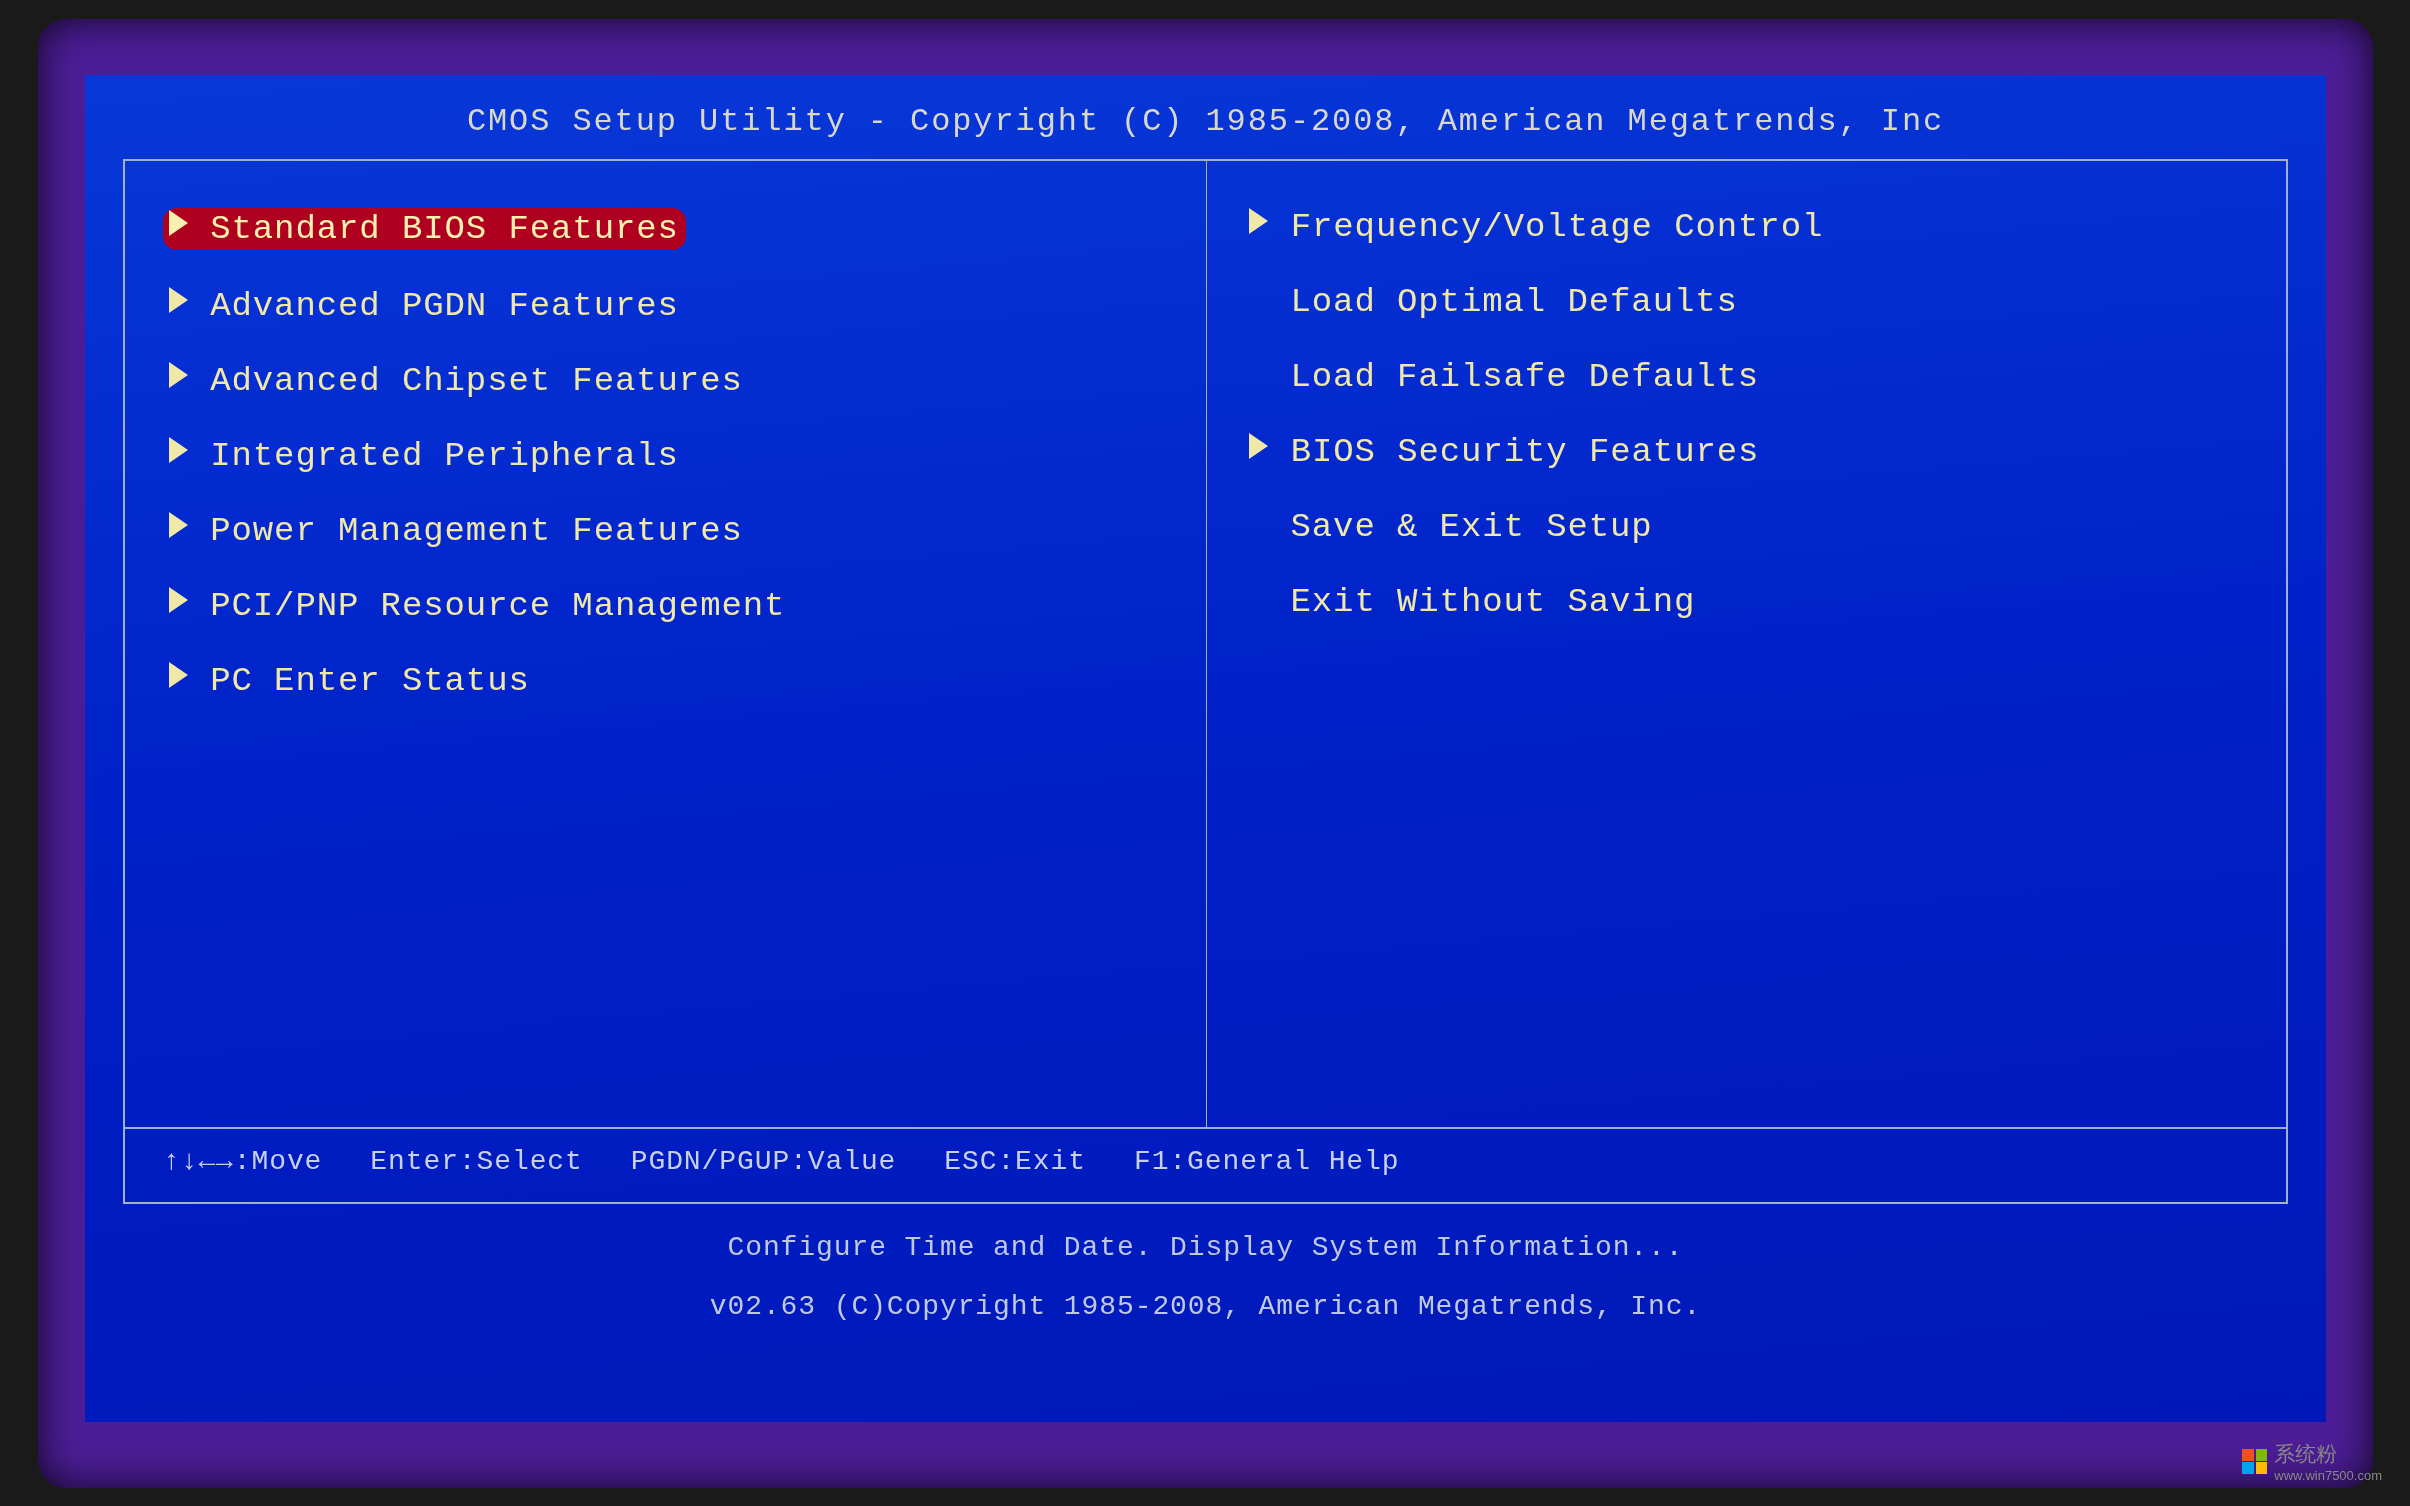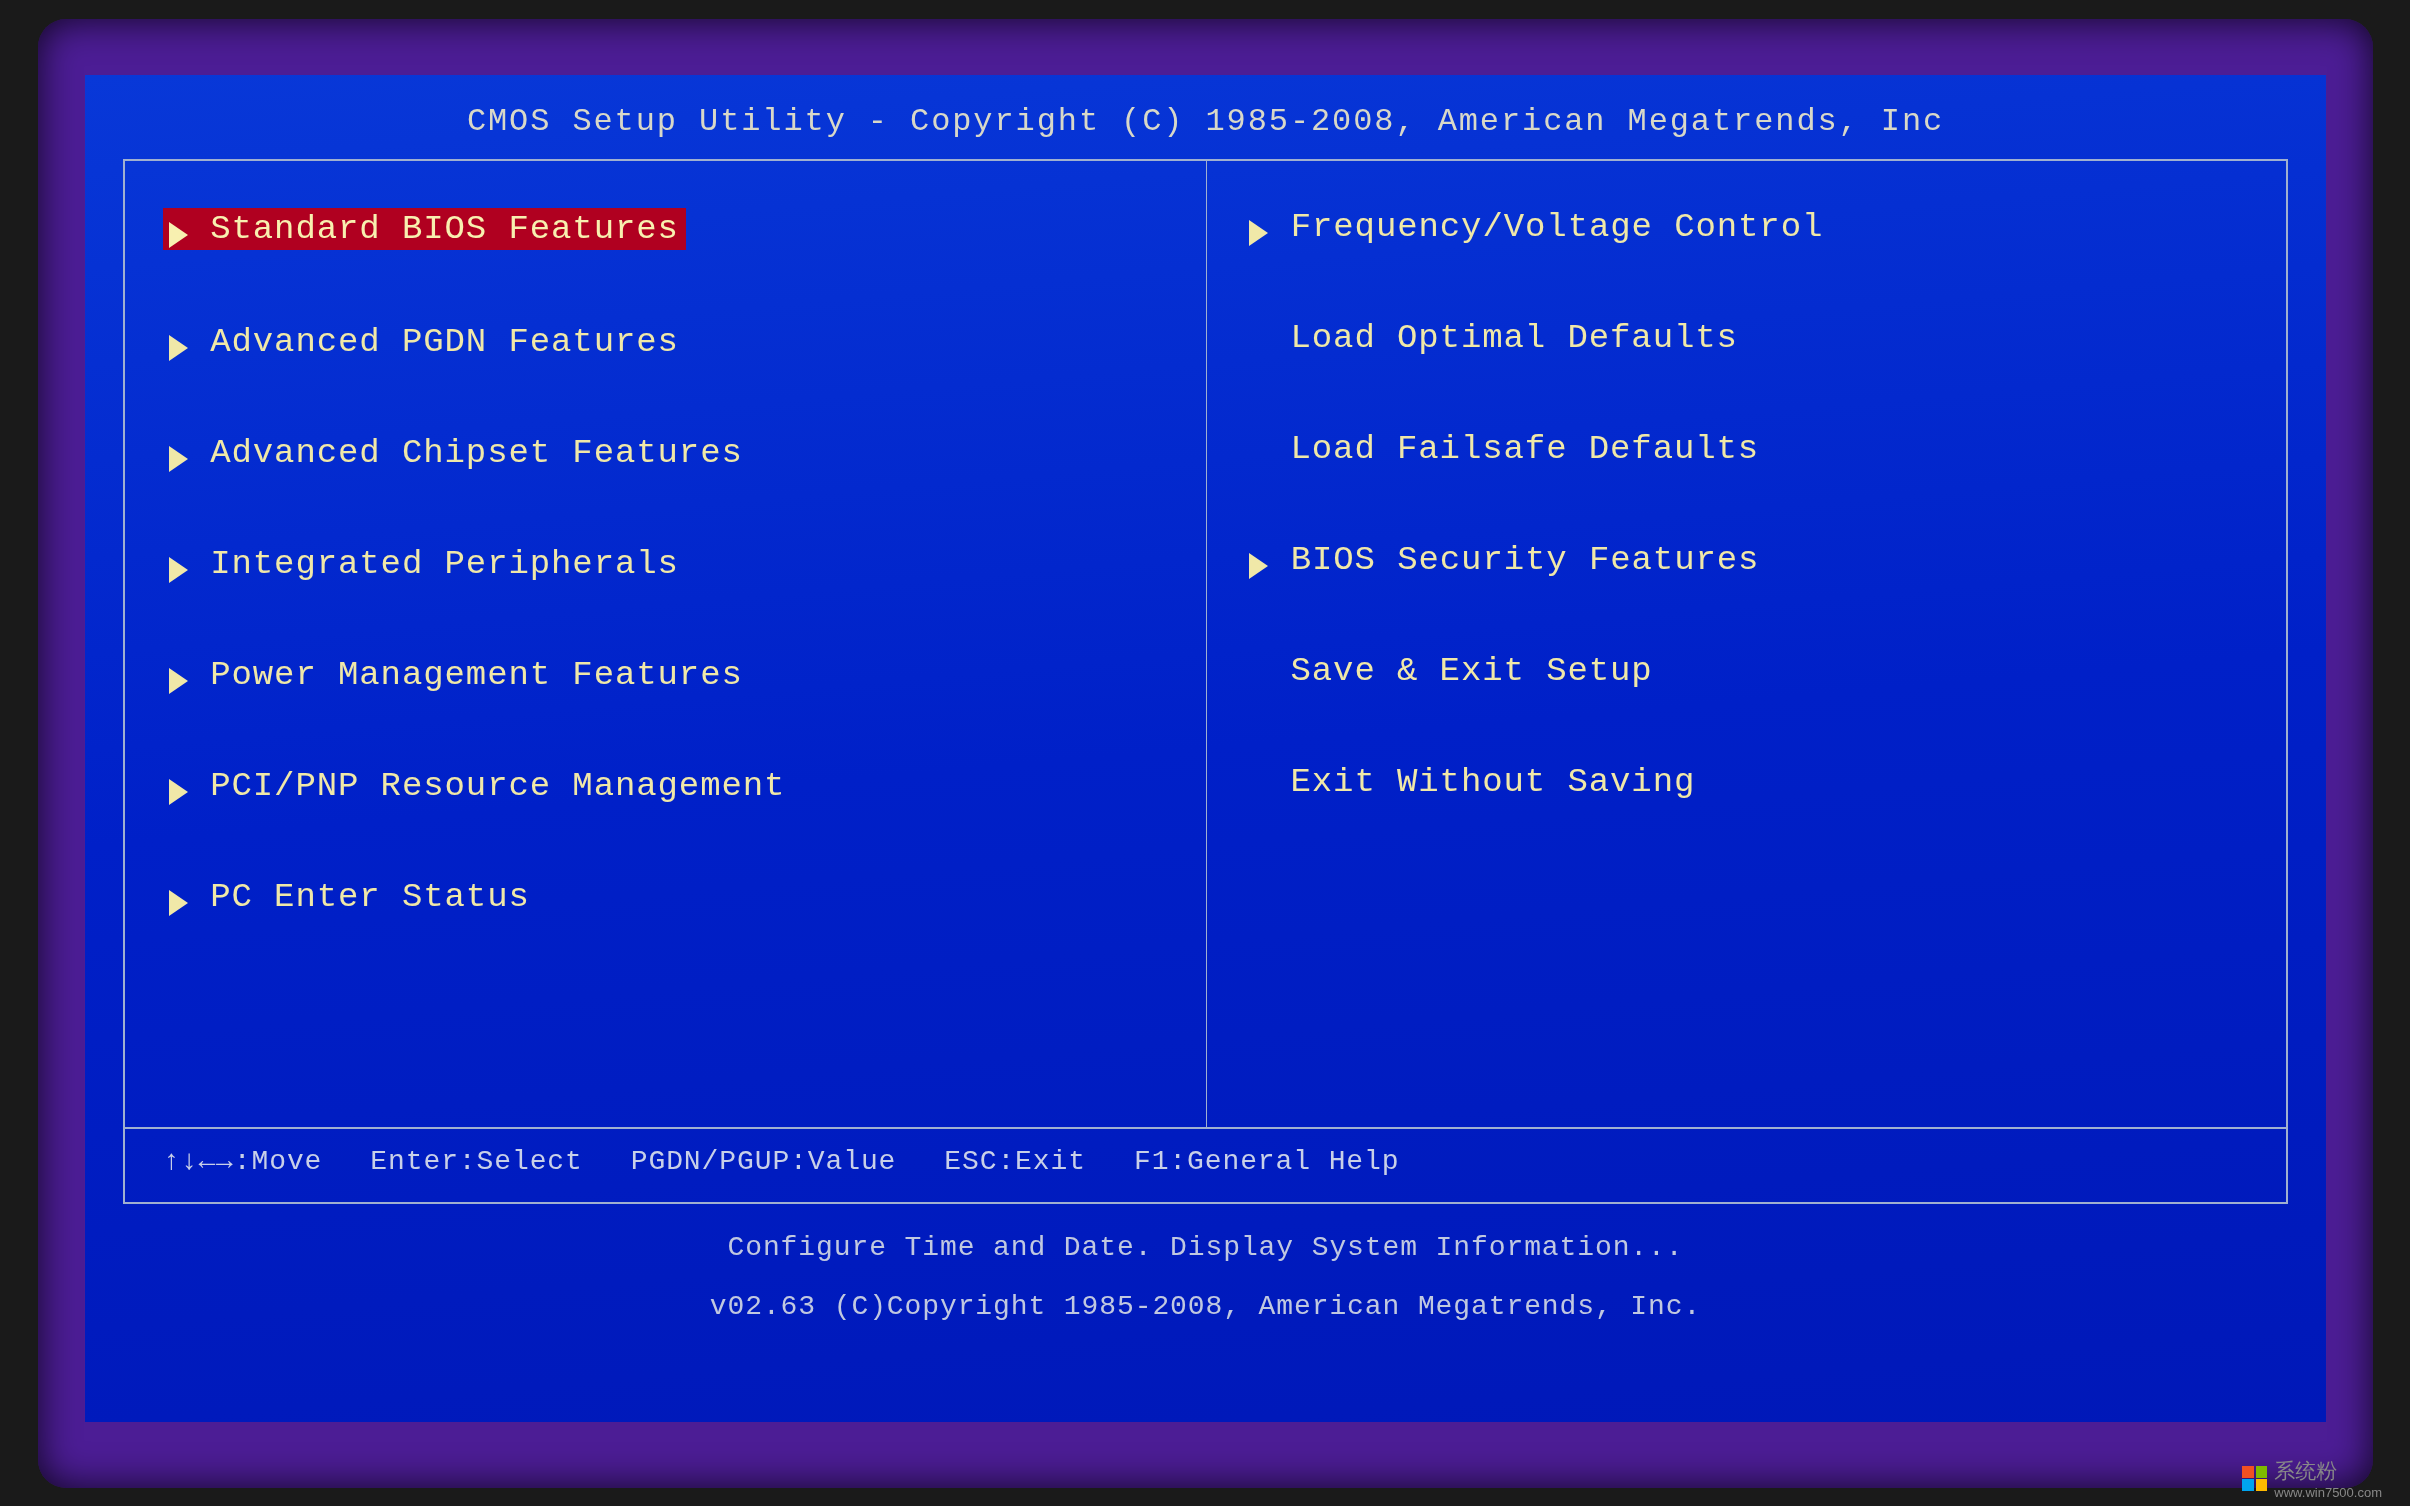--- a/index.html
+++ b/index.html
@@ -65,25 +65,26 @@
       background: #a0b0d0;
     }
     
     .column {
       width: 50%;
       padding: 47px 38px;
     }
     
     .menu-item {
       display: flex;
-      align-items: flex-end;
-      margin-bottom: 73px;
+      align-items: flex-start;
+      margin-bottom: 37px;
       font-size: 34px;
       color: #f0e8a8;
       white-space: nowrap;
+      border-radius: 14px;
     }
     
     .menu-item.selected {
       background: #b00020;
       color: #f8f0b0;
       display: inline-flex;
       padding: 1.9px 7.5px 1.9px 0;
     }
     
     .menu-item.no-arrow {
@@ -123,21 +124,21 @@
       color: #c0c8e0;
     }
     
     .info-line {
       margin-bottom: 28px;
     }
     
     .watermark {
       position: absolute;
       right: 28px;
-      bottom: 6px;
+      bottom: 23px;
       font-size: 21px;
       color: #888;
       font-family: sans-serif;
       display: flex;
       align-items: center;
       gap: 7.5px;
       justify-content: space-between;
     }
     
     .ms-logo {

